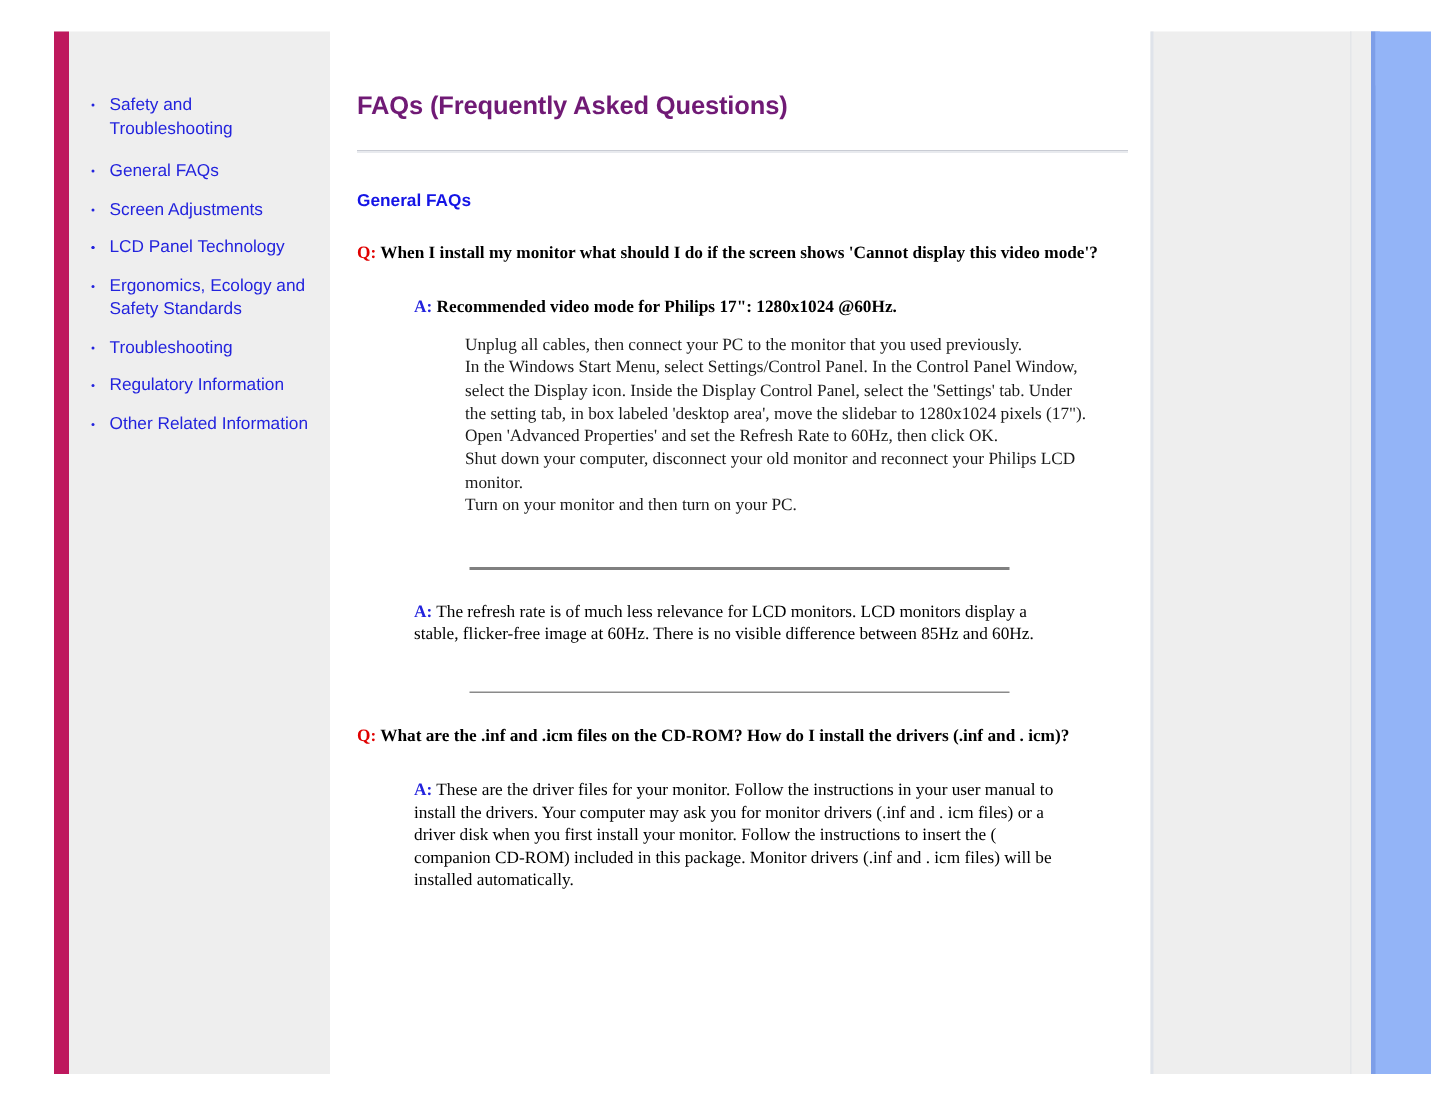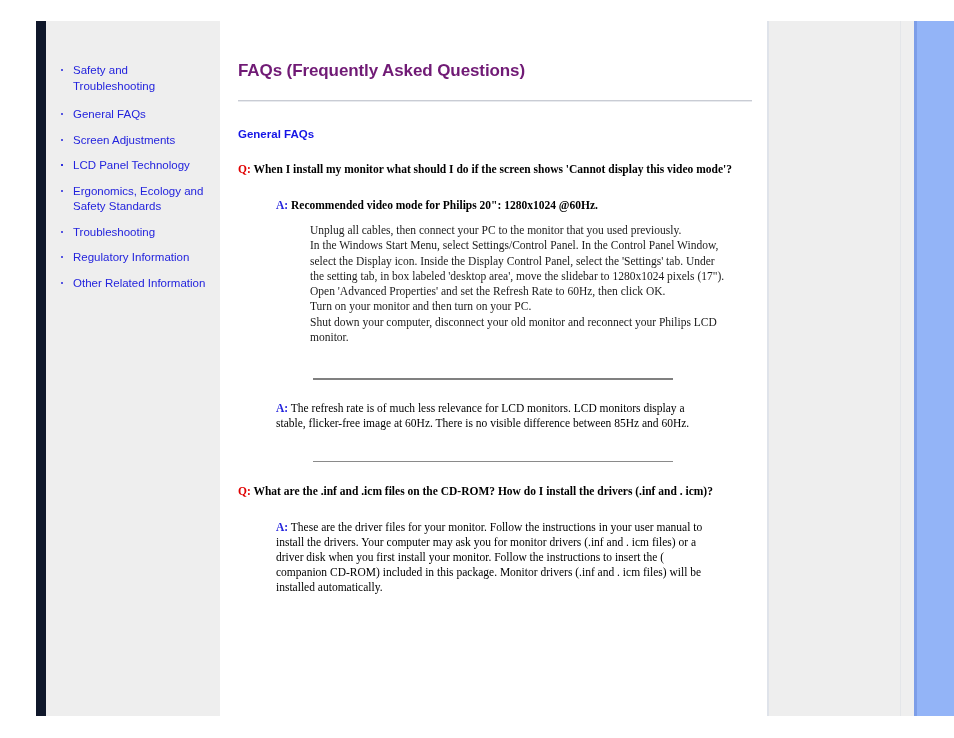--- a/index.html
+++ b/index.html
@@ -27,21 +27,21 @@
 
   
   .sidebar {
     position: absolute;
     left: 36px;
     top: 21px;
     width: 184px;
     height: 695px;
     background: #eeeeee;
     box-sizing: border-box;
-    border-left: 10px solid #0f172a;
+    border-left: 10px solid #be185d;
   }
   .nav-list {
     list-style: none;
     margin: 0;
     padding: 42px 0 0 0;
   }
   .nav-item {
     position: relative;
     margin: 0 0 13px 0;
     padding: 0 12px 0 27px;
@@ -237,27 +237,27 @@
 
   <div class="content">
 
     <h1 class="page-title">FAQs (Frequently Asked Questions)</h1>
     <div class="title-rule"></div>
 
     <h2 class="section-heading">General FAQs</h2>
 
     <div class="qa-block">
       <p class="question"><span class="q-marker">Q:</span> <span>When I install my monitor what should I do if the screen shows 'Cannot display this video mode'?</span></p>
-      <p class="answer bold-answer"><span class="a-marker">A:</span> <span>Recommended video mode for Philips 20": 1280x1024 @60Hz.</span></p>
+      <p class="answer bold-answer"><span class="a-marker">A:</span> <span>Recommended video mode for Philips 17": 1280x1024 @60Hz.</span></p>
       <div class="answer-steps">
         <p>Unplug all cables, then connect your PC to the monitor that you used previously.</p>
         <p>In the Windows Start Menu, select Settings/Control Panel. In the Control Panel Window, select the Display icon. Inside the Display Control Panel, select the 'Settings' tab. Under the setting tab, in box labeled 'desktop area', move the slidebar to 1280x1024 pixels (17").</p>
         <p>Open 'Advanced Properties' and set the Refresh Rate to 60Hz, then click OK.</p>
+        <p>Shut down your computer, disconnect your old monitor and reconnect your Philips LCD monitor.</p>
         <p>Turn on your monitor and then turn on your PC.</p>
-        <p>Shut down your computer, disconnect your old monitor and reconnect your Philips LCD monitor.</p>
       </div>
     </div>
 
     <div class="divider-wrap-1">
       <div class="divider"></div>
     </div>
 
     <div class="qa-block">
       <p class="answer"><span class="a-marker">A:</span> <span>The refresh rate is of much less relevance for LCD monitors. LCD monitors display a stable, flicker-free image at 60Hz. There is no visible difference between 85Hz and 60Hz.</span></p>
     </div>

